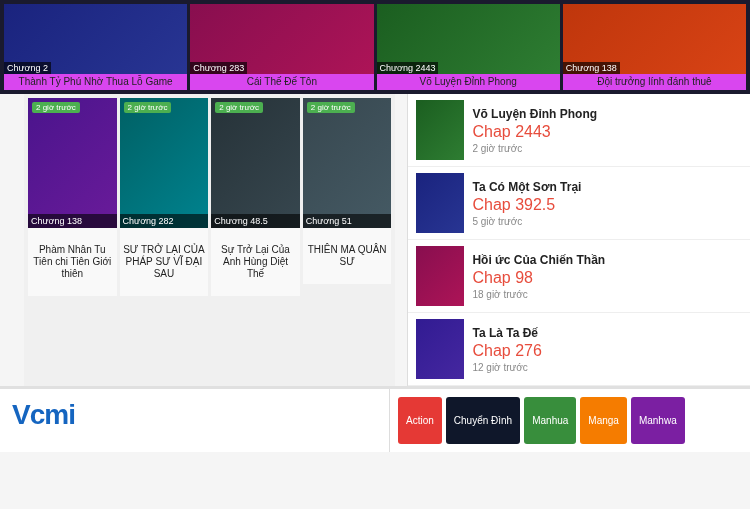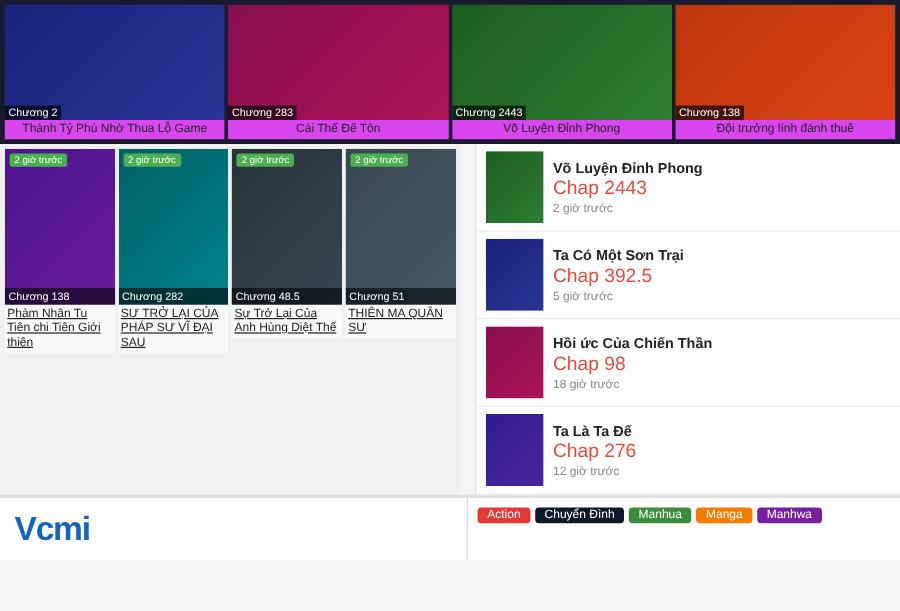--- a/index.html
+++ b/index.html
@@ -12,21 +12,21 @@
       padding: 4px;
       gap: 3px;
     }
     .manga-card {
       position: relative;
       flex: 1;
       cursor: pointer;
     }
     .manga-cover-bg {
       width: 100%;
-      height: 96px;
+      height: 70px;
       display: flex;
       align-items: center;
       justify-content: center;
       font-size: 10px;
       color: #fff;
       text-align: center;
       overflow: hidden;
       position: relative;
     }
     .chapter-badge {
@@ -44,20 +44,21 @@
       text-align: center;
       padding: 2px 0;
       background: #d946ef;
       line-height: 1.2;
     }
 
     
     .main-content {
       display: flex;
       gap: 12px;
+      margin-left: 24px;
     }
 
     
     .left-panel {
       width: 390px;
       background: #f0f0f0;
       padding: 4px;
     }
 
     .manga-row {
@@ -103,25 +104,25 @@
       left: 0;
       right: 0;
       background: rgba(0,0,0,0.6);
       color: #fff;
       font-size: 9px;
       padding: 2px 3px;
     }
     .manga-item-title {
       font-size: 10px;
       color: #222;
-      padding: 2px 2px;
+      text-align: center;
+      padding: 16px 2px;
       background: #f9f9f9;
       line-height: 1.2;
       min-height: 28px;
-      text-decoration: underline;
     }
 
     
     .right-panel {
       width: 360px;
       background: #fff;
       border-left: 1px solid #ddd;
     }
 
     .sidebar-item-row {
@@ -179,21 +180,21 @@
     .footer-right {
       width: 360px;
       padding: 8px;
     }
     .tags-container {
       display: flex;
       flex-wrap: wrap;
       gap: 4px;
     }
     .tag {
-      padding: 1px 8px;
+      padding: 18px 8px;
       font-size: 10px;
       border-radius: 3px;
       cursor: pointer;
     }
     .tag-red { background: #e53935; color: #fff; }
     .tag-blue { background: #0f172a; color: #fff; }
     .tag-green { background: #388e3c; color: #fff; }
     .tag-orange { background: #f57c00; color: #fff; }
     .tag-purple { background: #7b1fa2; color: #fff; }
 

